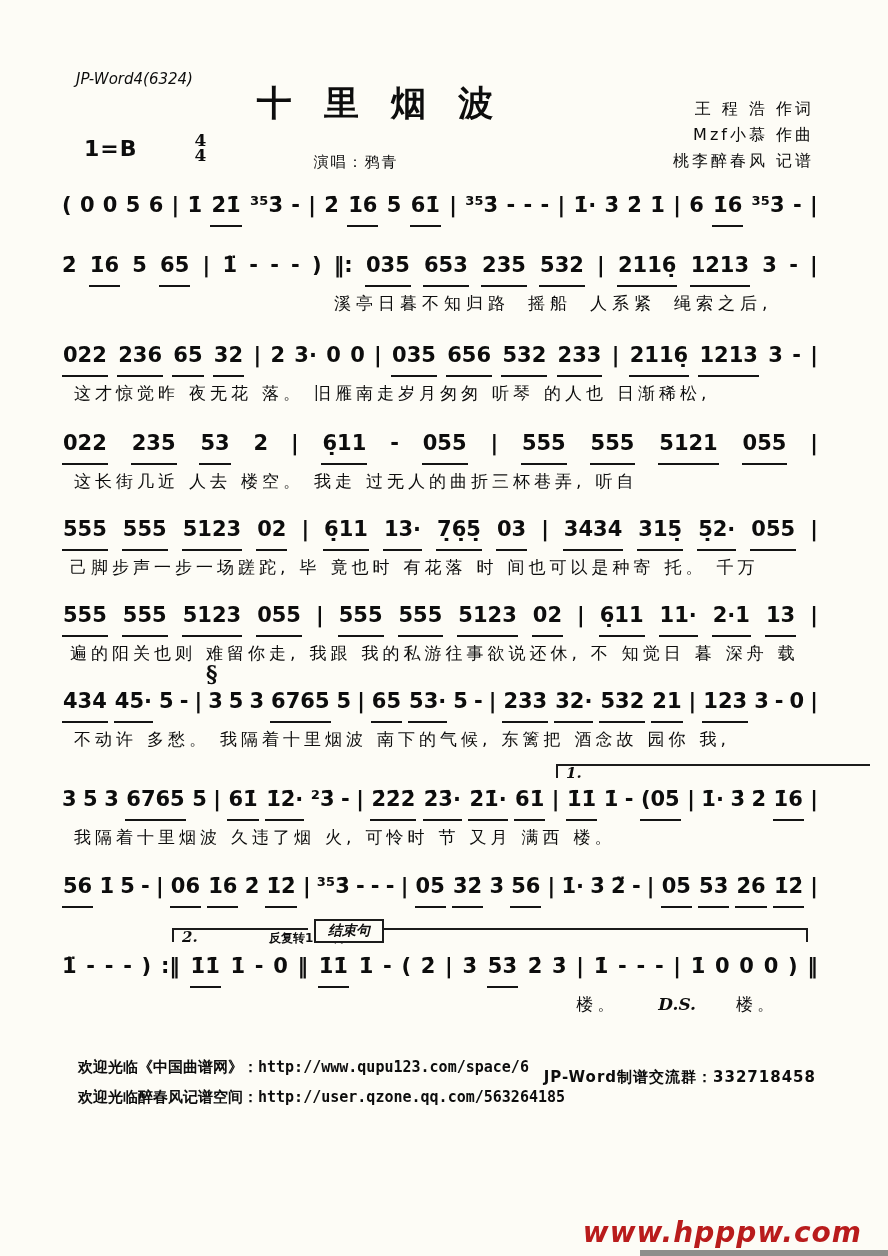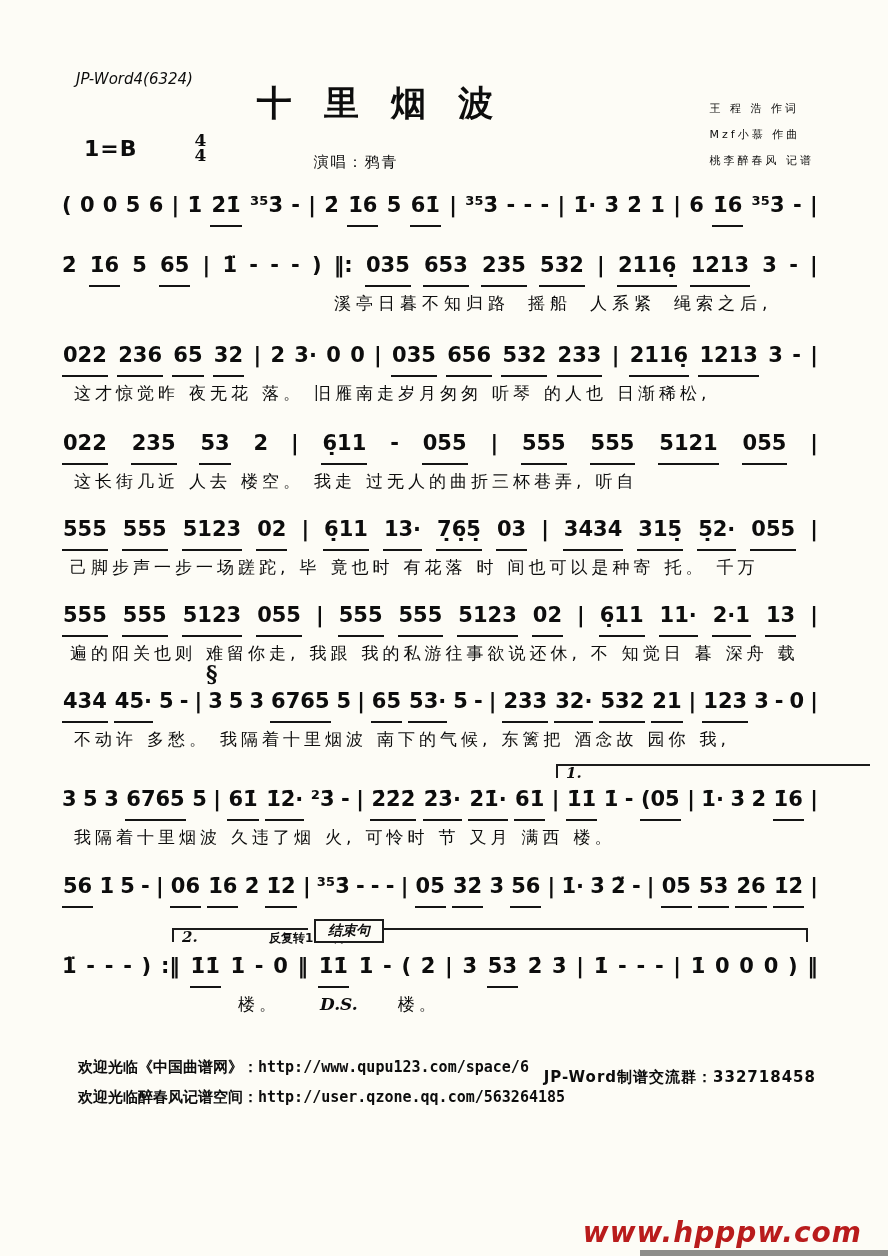--- a/index.html
+++ b/index.html
@@ -8,38 +8,38 @@
   .abs{position:absolute;}
   
   .generator{left:76px;top:70px;font-style:italic;font-size:15px;}
   .title{left:0;top:80px;width:760px;text-align:center;font-family:"DejaVu Serif",serif;
          font-weight:bold;font-size:35px;letter-spacing:10px;}
   .keysig{left:84px;top:133px;display:flex;align-items:center;font-weight:bold;gap:47px;}
   .keysig .key{font-size:22px;letter-spacing:1px;}
   .keysig .frac{margin-left:10px;display:flex;flex-direction:column;align-items:center;
                 font-size:17px;line-height:15px;font-family:"DejaVu Serif",serif;}
   .performer{left:0;top:153px;width:712px;text-align:center;font-size:15px;letter-spacing:2px;}
-  .credits{right:74px;top:96px;font-size:11px;line-height:26px;letter-spacing:3px;}
+  .credits{right:74px;top:96px;text-align:right;font-size:16px;line-height:26px;letter-spacing:3px;}
   
   .system{position:absolute;left:62px;width:756px;}
   .notes{display:flex;justify-content:space-between;align-items:baseline;
          font-weight:bold;font-size:21px;line-height:38px;white-space:nowrap;}
   .tok{display:inline-block;}
   .tok.beam{border-bottom:2px solid #141414;padding:0 1px 1px 1px;}
   .lyrics{margin-top:6px;font-size:17px;letter-spacing:4px;white-space:nowrap;line-height:20px;}
   .lyw{margin-right:10px;}
   .lyw.latin{font-style:italic;font-weight:bold;font-family:"DejaVu Serif",serif;letter-spacing:0;}
   .sys1{top:186px;} .sys2{top:246px;} .sys3{top:336px;} .sys4{top:424px;}
   .sys5{top:510px;} .sys6{top:596px;} .sys7{top:682px;} .sys8{top:780px;}
   .sys9{top:867px;} .sys10{top:947px;}
   .sys2 .lyrics{padding-left:272px;letter-spacing:5px;}
   .sys2 .lyw{margin-right:18px;}
   .sys3 .lyrics,.sys4 .lyrics,.sys7 .lyrics,.sys8 .lyrics{padding-left:12px;}
   .sys5 .lyrics,.sys6 .lyrics{padding-left:8px;}
-  .sys10 .lyrics{padding-left:176px;}
+  .sys10 .lyrics{padding-left:176px;text-align:right;}
   .sys10 .lyw{margin-right:40px;}
   
   .segno{left:206px;top:660px;font-size:22px;font-weight:bold;font-family:"DejaVu Serif",serif;}
   .volta1{left:556px;top:764px;width:312px;height:12px;border-top:2px solid #1c1c1c;border-left:2px solid #1c1c1c;}
   .volta1 .vlabel{position:absolute;left:8px;top:-2px;}
   .vlabel{font-style:italic;font-size:15px;font-weight:bold;font-family:"DejaVu Serif",serif;}
   .volta2{left:172px;top:928px;width:134px;height:12px;border-top:2px solid #1c1c1c;border-left:2px solid #1c1c1c;}
   .volta2 .vlabel{position:absolute;left:8px;top:-2px;}
   .volta2 .vnote{position:absolute;left:48px;top:0px;font-size:12px;font-weight:bold;white-space:nowrap;margin-left:47px;}
   .ending-box{left:314px;top:919px;border:2px solid #1c1c1c;padding:1px 12px;

